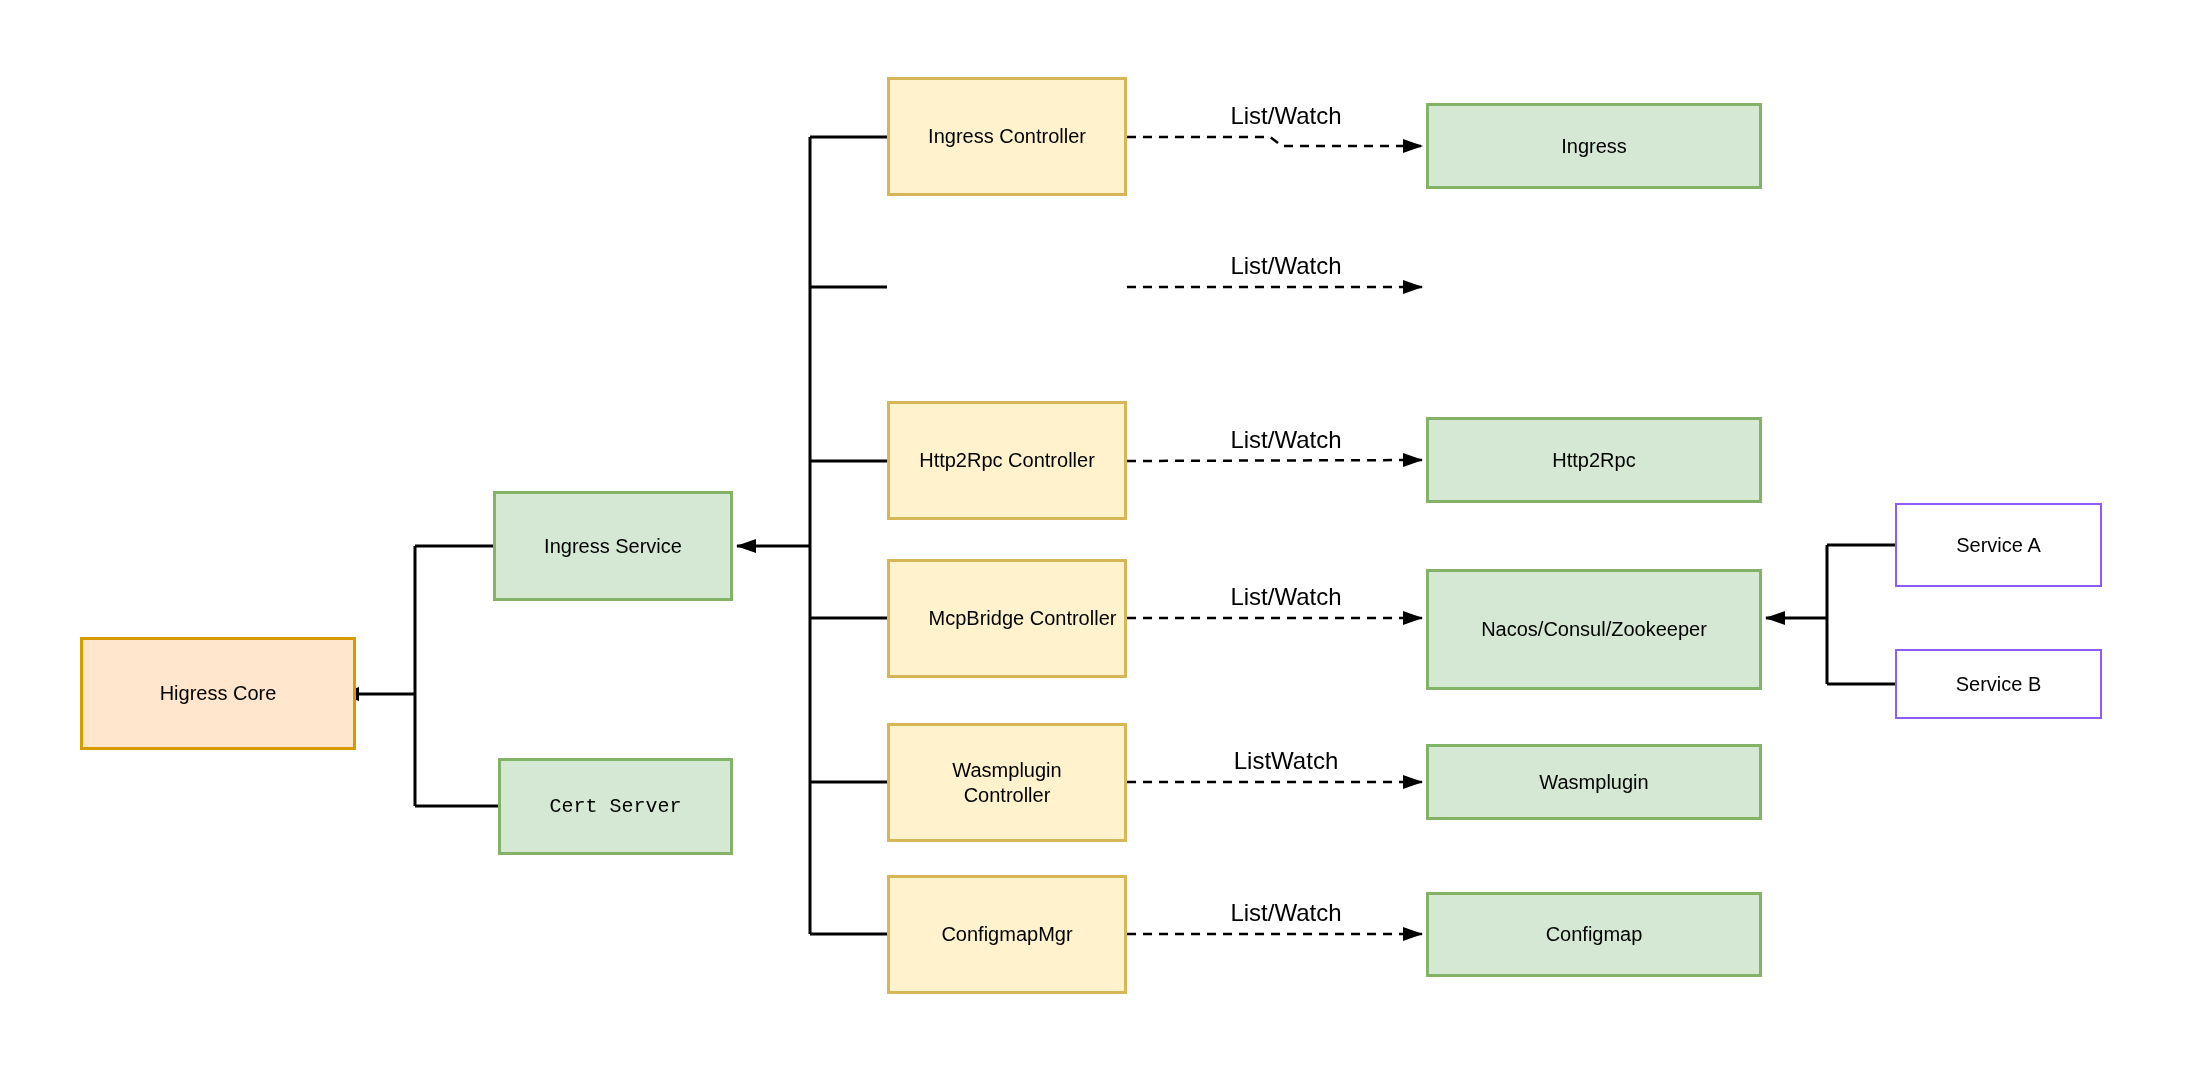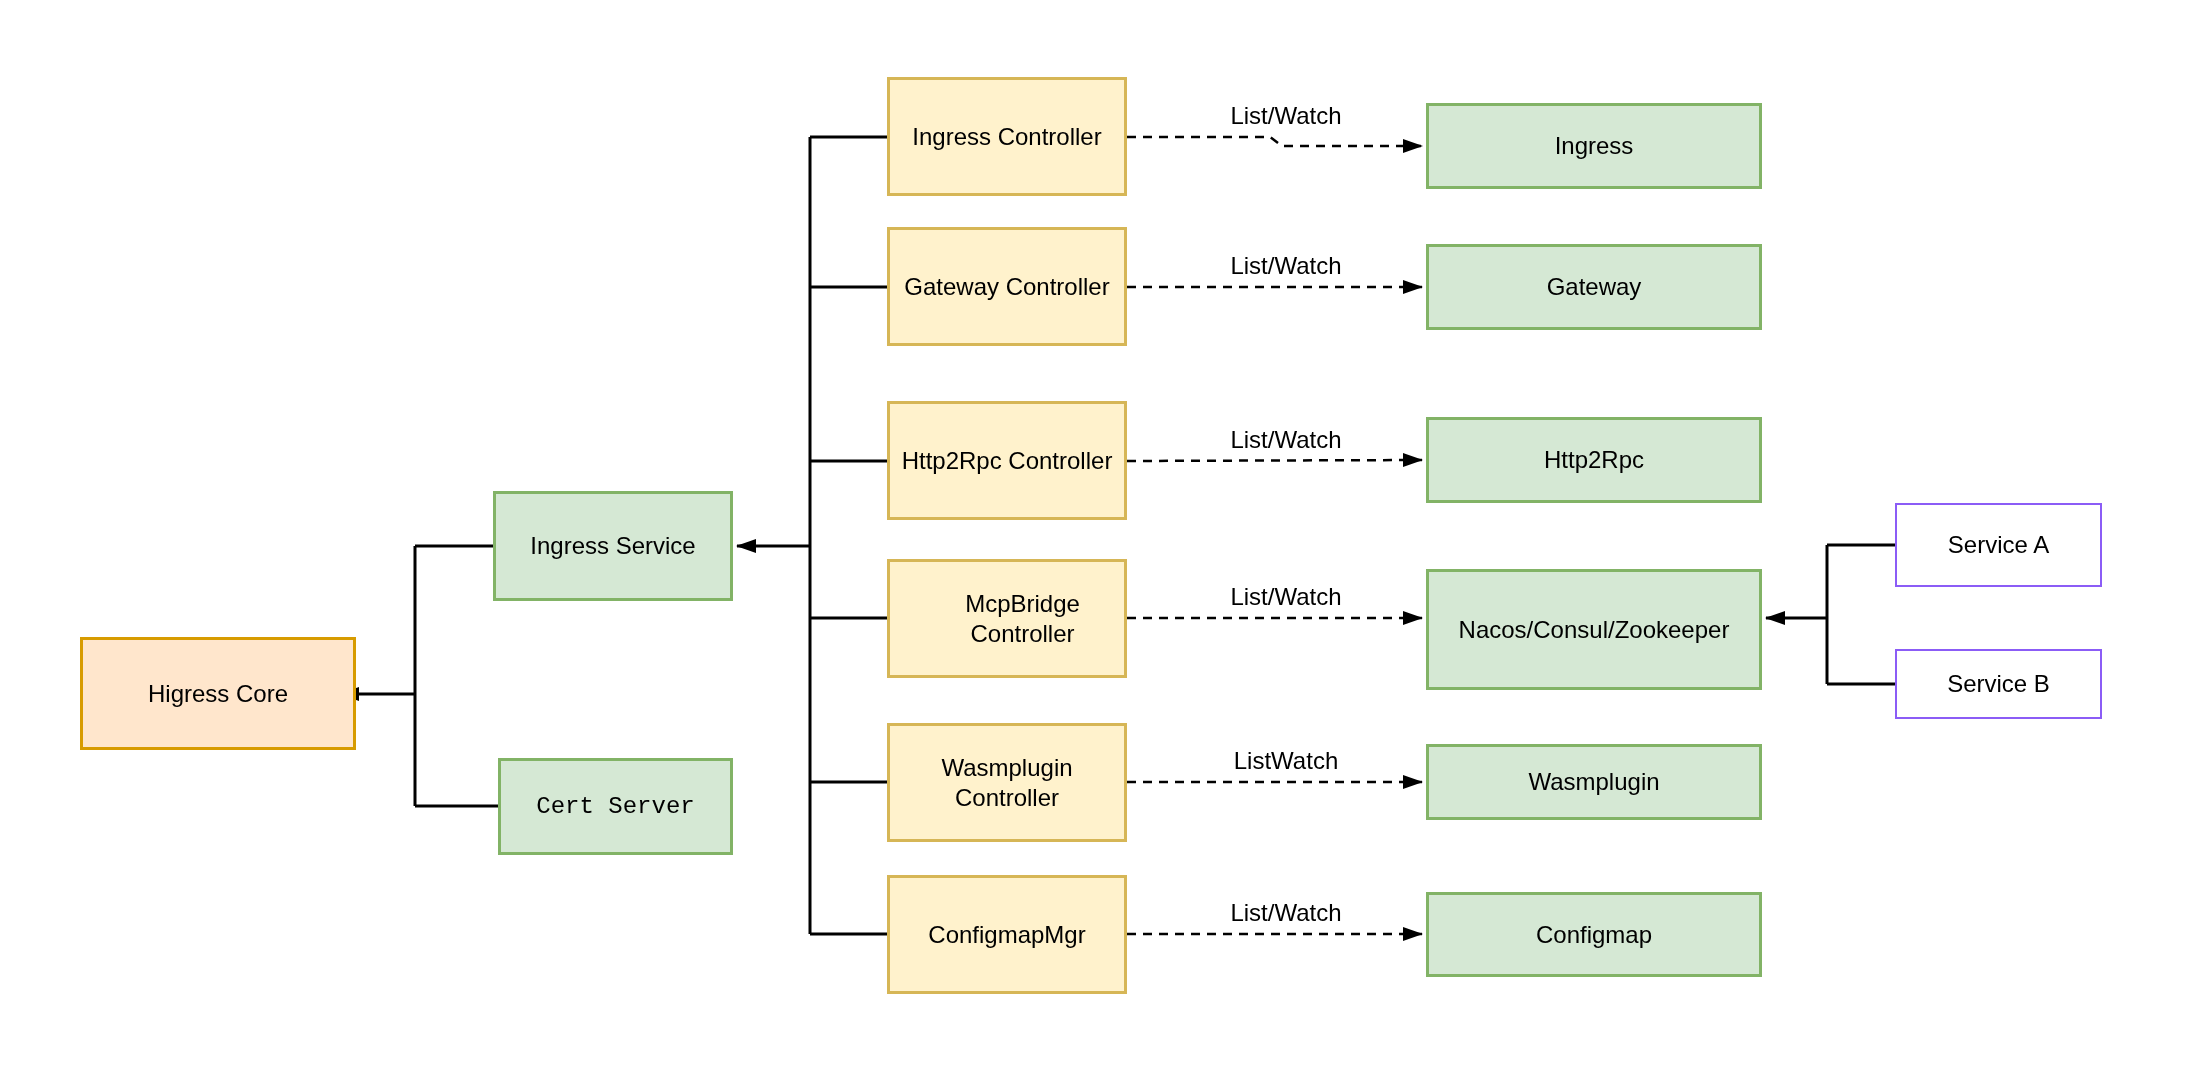--- a/index.html
+++ b/index.html
@@ -9,21 +9,21 @@
     --white-fill:#FFFFFF;  --line-color:#000000; --text-color:#000000;
   }
   html,body{margin:0;padding:0;background:#fff;}
   #canvas{
     position:relative;width:2200px;height:1070px;background:#fff;overflow:hidden;
     font-family:"Liberation Sans","DejaVu Sans",sans-serif;color:var(--text-color);
   }
   #connectors{position:absolute;left:0;top:0;width:2200px;height:1070px;}
   .box{
     position:absolute;display:flex;align-items:center;justify-content:center;
-    text-align:center;font-size:24px;line-height:1.25;padding:0 2px;
+    text-align:center;font-size:20px;line-height:1.25;padding:0 2px;
     box-sizing:border-box;white-space:pre-line;
   }
   .box.orange{background:var(--orange-fill);border:3px solid var(--orange-stroke);}
   .box.yellow{background:var(--yellow-fill);border:3px solid var(--yellow-stroke);}
   .box.green {background:var(--green-fill); border:3px solid var(--green-stroke);}
   .box.white {background:var(--white-fill); border:2px solid #8b5cf6;}
   .edge-label{
     position:absolute;transform:translateX(-50%);font-size:24px;line-height:30px;
     white-space:nowrap;color:var(--text-color);
   }
@@ -69,29 +69,27 @@
     <path class="dashed" d="M1127,934 L1422,934" marker-end="url(#arrow)"></path>
   </svg>
 
   <div class="box orange" style="left:80px;top:637px;width:276px;height:113px;">Higress Core</div>
 
   <div class="box green" style="left:493px;top:491px;width:240px;height:110px;">Ingress Service</div>
 
   <div class="box green" style="left:498px;top:758px;width:235px;height:97px;font-family:Liberation Mono, monospace;">Cert Server</div>
 
   <div class="box yellow" style="left:887px;top:77px;width:240px;height:119px;">Ingress Controller</div>
-  <div class="box yellow" style="left:887px;top:227px;width:240px;height:119px;">Gateway Controller</div>
   <div class="box yellow" style="left:887px;top:401px;width:240px;height:119px;">Http2Rpc Controller</div>
   <div class="box yellow" style="left:887px;top:559px;width:240px;height:119px;padding-left:33px;">McpBridge Controller</div>
   <div class="box yellow" style="left:887px;top:723px;width:240px;height:119px;">Wasmplugin
 Controller</div>
   <div class="box yellow" style="left:887px;top:875px;width:240px;height:119px;">ConfigmapMgr</div>
 
   <div class="box green" style="left:1426px;top:103px;width:336px;height:86px;">Ingress</div>
-  <div class="box green" style="left:1426px;top:244px;width:336px;height:86px;">Gateway</div>
   <div class="box green" style="left:1426px;top:417px;width:336px;height:86px;">Http2Rpc</div>
   <div class="box green" style="left:1426px;top:569px;width:336px;height:121px;">Nacos/Consul/Zookeeper</div>
   <div class="box green" style="left:1426px;top:744px;width:336px;height:76px;">Wasmplugin</div>
   <div class="box green" style="left:1426px;top:892px;width:336px;height:85px;">Configmap</div>
 
   <div class="box white" style="left:1895px;top:503px;width:207px;height:84px;">Service A</div>
   <div class="box white" style="left:1895px;top:649px;width:207px;height:70px;">Service B</div>
 
   <div class="edge-label" style="left:1286px;top:101px;">List/Watch</div>
   <div class="edge-label" style="left:1286px;top:251px;">List/Watch</div>

